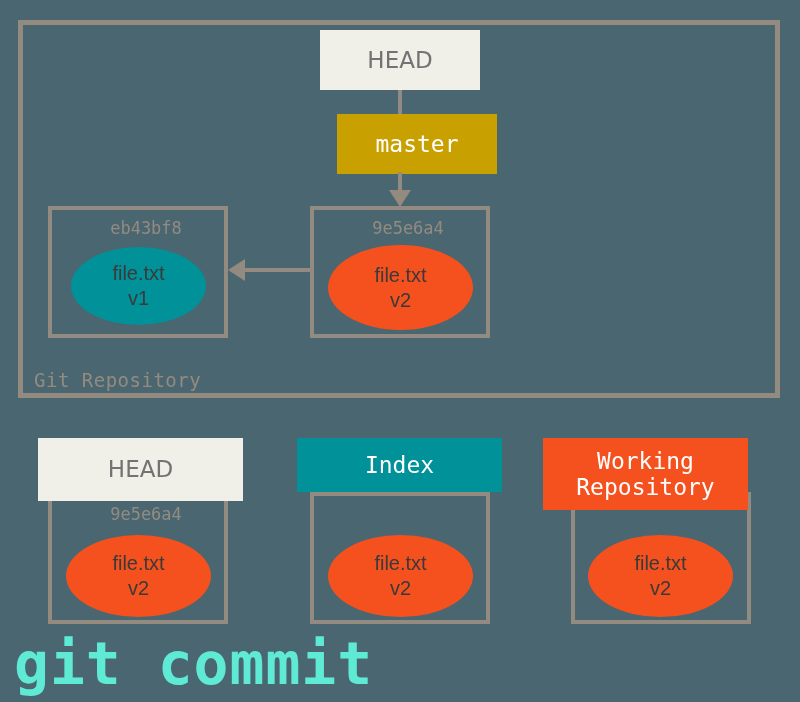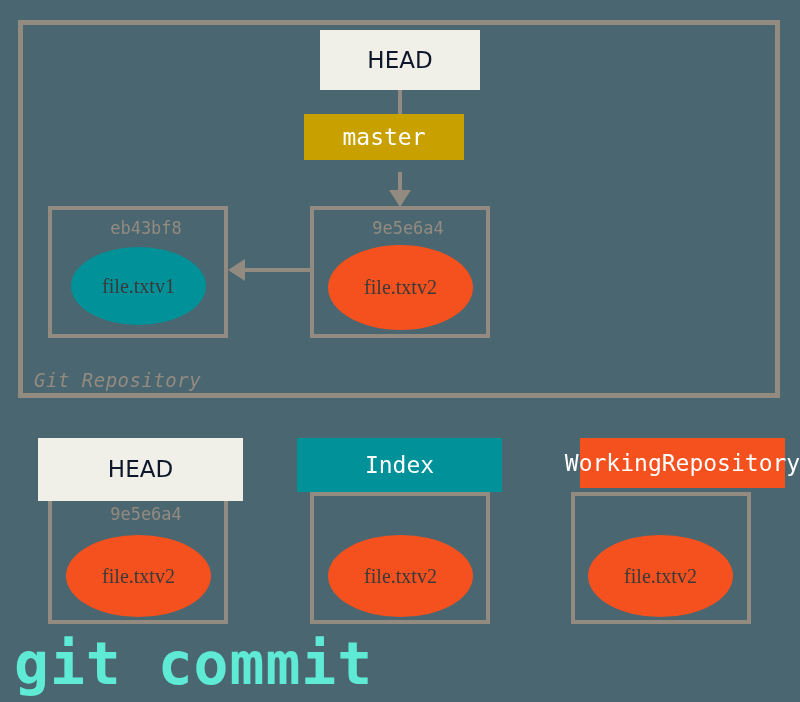--- a/index.html
+++ b/index.html
@@ -30,36 +30,35 @@
     position: absolute;
     left: 30px;
     top: 369px;
     color: #938b80;
     font-family: "DejaVu Sans Mono", monospace;
     font-size: 19px;
     letter-spacing: 0.5px;
     background: #4a6670;
     padding: 0 4px;
     line-height: 22px;
-    font-style: italic;
   }
 
   
   .label-box {
     position: absolute;
     display: flex;
     align-items: center;
     justify-content: center;
     text-align: center;
     box-sizing: border-box;
     line-height: 1.15;
   }
   .head-box {
     background: #f0efe8;
-    color: #0f172a;
+    color: #737373;
     font-family: "DejaVu Sans", sans-serif;
     font-size: 23px;
   }
   .master-box {
     background: #c8a000;
     color: #ffffff;
     font-family: "DejaVu Sans Mono", monospace;
     font-size: 23px;
   }
   .index-box {
@@ -89,26 +88,26 @@
     font-family: "DejaVu Sans Mono", monospace;
     font-size: 17px;
     top: 8px;
     left: 8px;
   }
 
   
   .blob {
     position: absolute;
     display: flex;
-    flex-direction: row;
+    flex-direction: column;
     align-items: center;
     justify-content: center;
     border-radius: 50%;
     color: #3a3a3a;
-    font-family: Liberation Serif, serif;
+    font-family: Liberation Sans, sans-serif;
     font-size: 20px;
     line-height: 1.25;
   }
   .blob-teal { background: #009199; }
   .blob-orange { background: #f4511e; }
 
   
   .vline {
     position: absolute;
     background: #938b80;
@@ -153,21 +152,21 @@
 
 <div id="canvas">
 
   <div class="repo-frame"></div>
   <div class="repo-label">Git Repository</div>
 
   <div class="label-box head-box" style="left:320px; top:30px; width:160px; height:60px;">HEAD</div>
 
   <div class="vline" style="left:398px; top:90px; height:25px;"></div>
 
-  <div class="label-box master-box" style="left:304px; top:114px; width:160px; height:46px;">master</div>
+  <div class="label-box master-box" style="left:337px; top:114px; width:160px; height:60px;">master</div>
 
   <div class="vline" style="left:398px; top:172px; height:22px;"></div>
   <div class="arrow-down" style="left:389px; top:190px;"></div>
 
   <div class="area-box" style="left:48px; top:206px; width:180px; height:132px;">
     <div class="hash">eb43bf8</div>
   </div>
   <div class="blob blob-teal" style="left:71px; top:247px; width:135px; height:78px;">
     <span>file.txt</span>
     <span>v1</span>
@@ -194,21 +193,21 @@
   </div>
 
   <div class="area-box" style="left:310px; top:492px; width:180px; height:132px;"></div>
   <div class="label-box index-box" style="left:297px; top:438px; width:205px; height:54px;">Index</div>
   <div class="blob blob-orange" style="left:328px; top:535px; width:145px; height:82px;">
     <span>file.txt</span>
     <span>v2</span>
   </div>
 
   <div class="area-box" style="left:571px; top:492px; width:180px; height:132px;"></div>
-  <div class="label-box wd-box" style="left:580px; top:438px; width:205px; height:50px; flex-direction:row;">
+  <div class="label-box wd-box" style="left:543px; top:438px; width:205px; height:72px; flex-direction:column;">
     <span>Working</span>
     <span>Repository</span>
   </div>
   <div class="blob blob-orange" style="left:588px; top:535px; width:145px; height:82px;">
     <span>file.txt</span>
     <span>v2</span>
   </div>
 
   <div class="caption">git commit</div>
 

